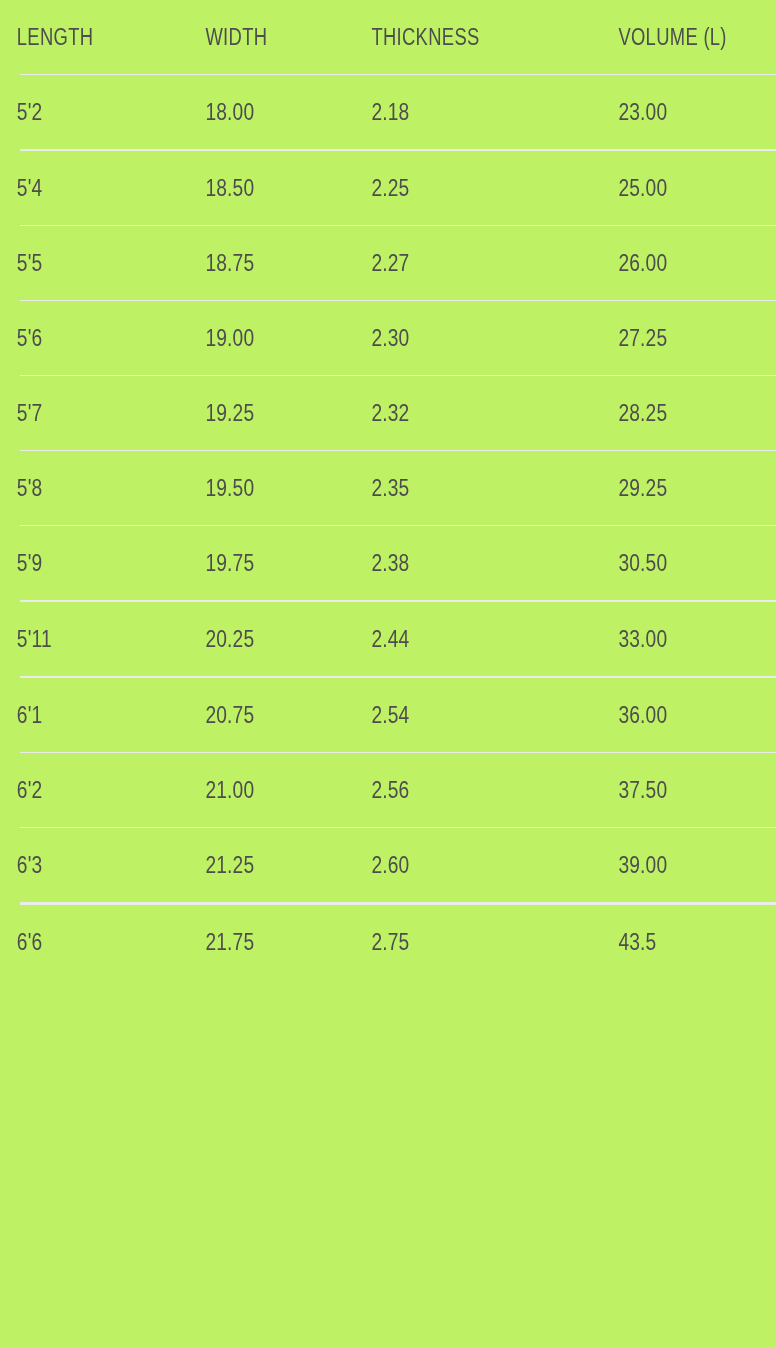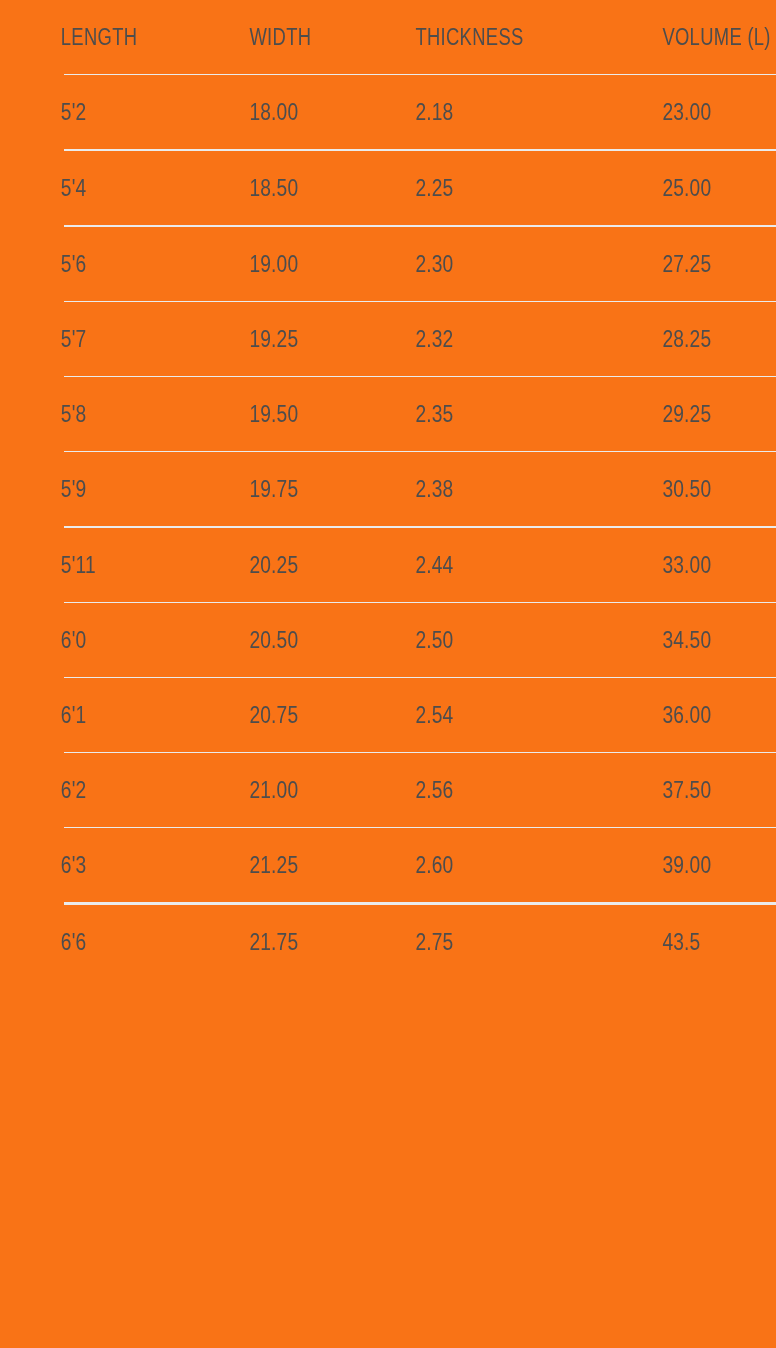--- a/index.html
+++ b/index.html
@@ -11,24 +11,23 @@
     width: 776px;
     height: 1348px;
     font-family: "Liberation Sans", "DejaVu Sans", sans-serif;
     -webkit-font-smoothing: antialiased;
   }
 
   #board-volume-table {
     width: 776px;
     height: 1348px;
     box-sizing: border-box;
-    background: #f97316;
+    background: #bef264;
     position: relative;
     overflow: hidden;
-    padding-left: 44px;
   }
 
   .table-grid {
     width: 100%;
     border-collapse: collapse;
     table-layout: fixed;
   }
 
   
   .col-length    { width: 203px; }
@@ -145,20 +144,26 @@
           <td><span class="td-inner">5'4</span></td>
           <td><span class="td-inner">18.50</span></td>
           <td><span class="td-inner">2.25</span></td>
           <td><span class="td-inner">25.00</span></td>
         </tr>
         <tr class="rule-row">
           <td colspan="4">
             <div class="rule-line"></div>
           </td>
         </tr>
+        <tr class="data-row">
+          <td><span class="td-inner">5'5</span></td>
+          <td><span class="td-inner">18.75</span></td>
+          <td><span class="td-inner">2.27</span></td>
+          <td><span class="td-inner">26.00</span></td>
+        </tr>
         <tr class="rule-row">
           <td colspan="4">
             <div class="rule-line"></div>
           </td>
         </tr>
         <tr class="data-row">
           <td><span class="td-inner">5'6</span></td>
           <td><span class="td-inner">19.00</span></td>
           <td><span class="td-inner">2.30</span></td>
           <td><span class="td-inner">27.25</span></td>
@@ -210,26 +215,20 @@
           <td><span class="td-inner">5'11</span></td>
           <td><span class="td-inner">20.25</span></td>
           <td><span class="td-inner">2.44</span></td>
           <td><span class="td-inner">33.00</span></td>
         </tr>
         <tr class="rule-row">
           <td colspan="4">
             <div class="rule-line"></div>
           </td>
         </tr>
-        <tr class="data-row">
-          <td><span class="td-inner">6'0</span></td>
-          <td><span class="td-inner">20.50</span></td>
-          <td><span class="td-inner">2.50</span></td>
-          <td><span class="td-inner">34.50</span></td>
-        </tr>
         <tr class="rule-row">
           <td colspan="4">
             <div class="rule-line"></div>
           </td>
         </tr>
         <tr class="data-row">
           <td><span class="td-inner">6'1</span></td>
           <td><span class="td-inner">20.75</span></td>
           <td><span class="td-inner">2.54</span></td>
           <td><span class="td-inner">36.00</span></td>

